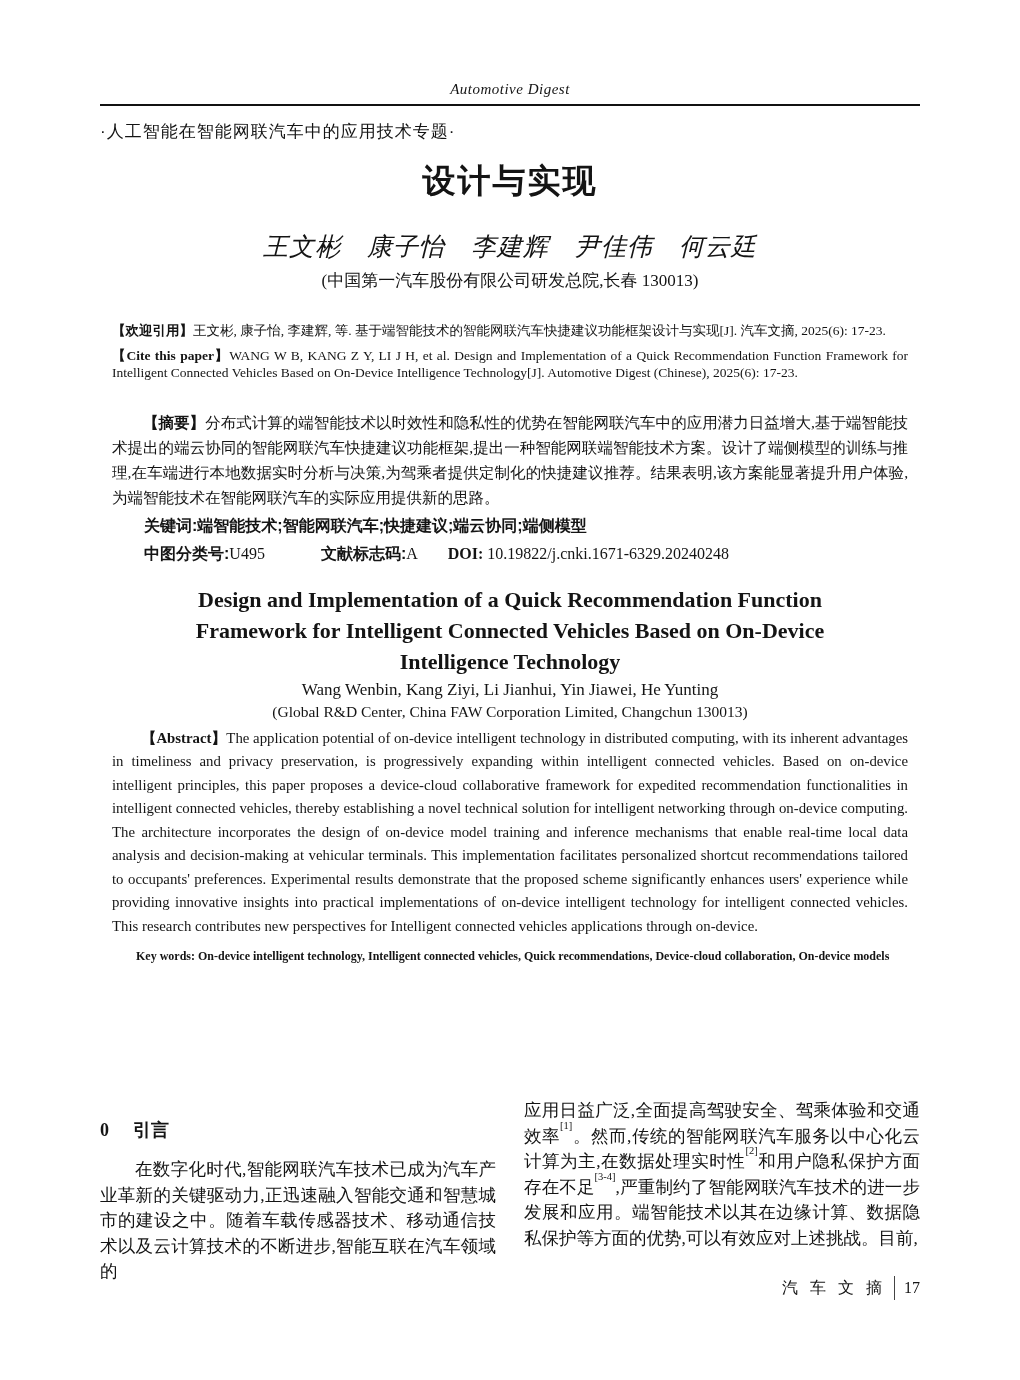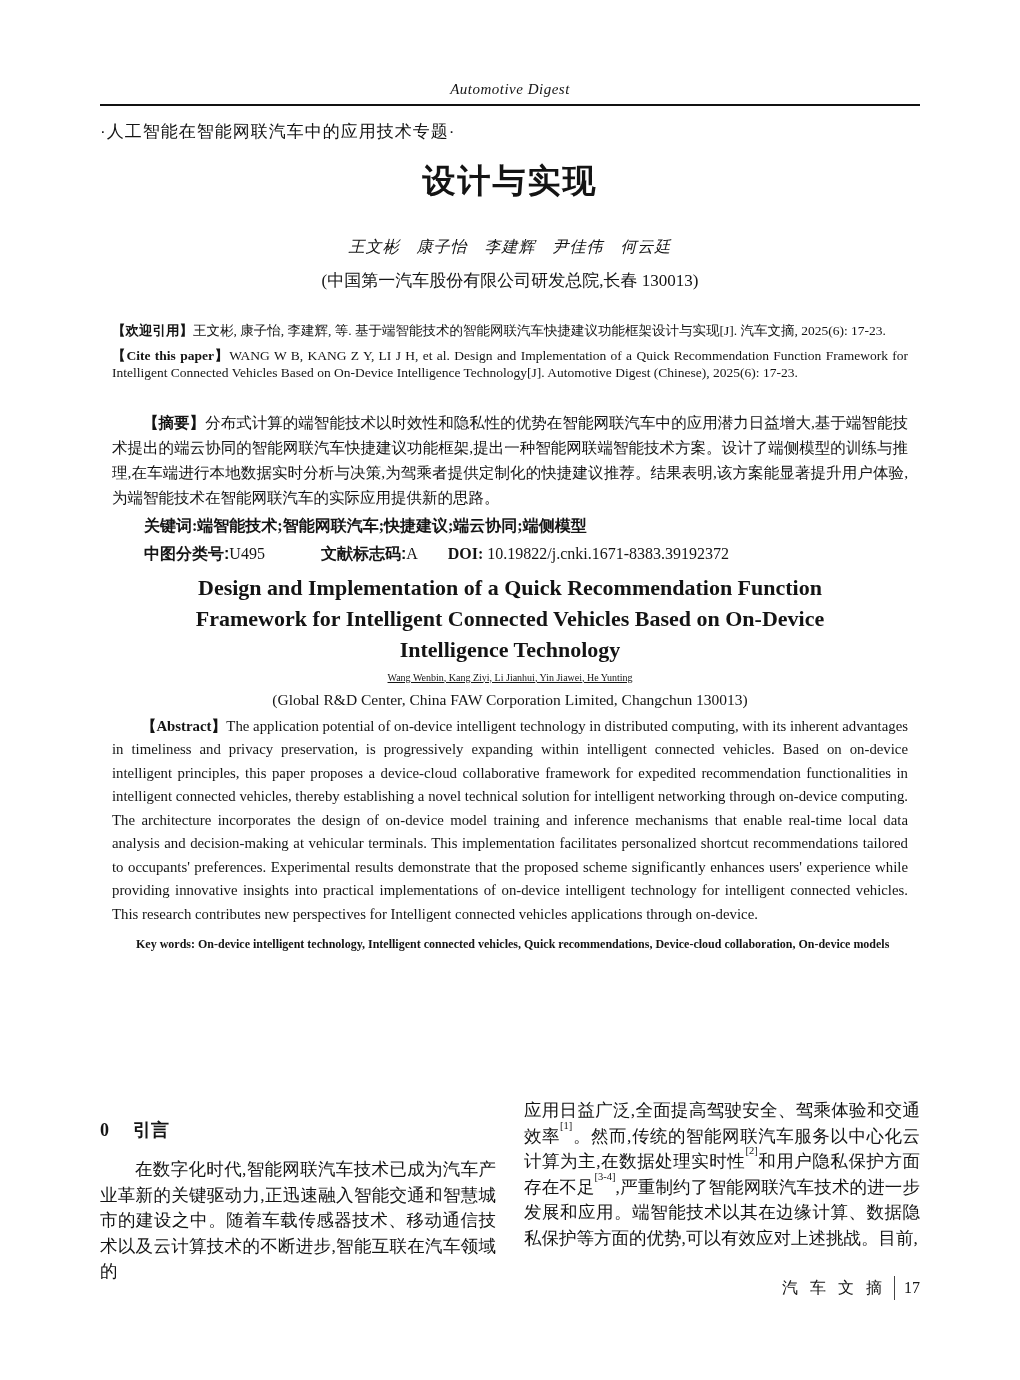--- a/index.html
+++ b/index.html
@@ -36,21 +36,21 @@
     font-family:"Liberation Sans","DejaVu Sans",sans-serif;
     font-weight:700;
     font-size:33px; line-height:43px;
     letter-spacing:2px;
   }
 
   .authors-cn {
     margin-top:32px;
     text-align:center;
     font-style:italic;
-    font-size:16px; line-height:26px;
+    font-size:25px; line-height:26px;
     letter-spacing:1px;
   }
   .affiliation-cn {
     margin-top:10px;
     text-align:center;
     font-size:17px; line-height:22px;
   }
 
   .citations { margin:30px 12px 0 12px; }
   .cite-block { font-size:13.5px; line-height:17.5px; text-align:justify; }
@@ -61,44 +61,44 @@
     margin:28px 12px 0 12px;
     font-size:15.5px; line-height:25px;
     text-align:justify;
     text-indent:2em;
   }
   .abstract-cn .abs-label { font-weight:700; font-family:"Liberation Sans","DejaVu Sans",sans-serif; }
 
   .keywords-cn {
     margin:3px 12px 0 12px;
     text-indent:2em;
-    font-family:Liberation Serif, serif;
+    font-family:Liberation Sans, sans-serif;
     font-weight:700;
     font-size:16px; line-height:25px;
   }
 
   .clc-line {
     margin:3px 12px 0 12px;
     text-indent:2em;
     font-size:16px; line-height:25px;
     white-space:nowrap;
   }
   .clc-line .lbl { font-weight:700; font-family:"Liberation Sans","DejaVu Sans",sans-serif; }
   .clc-line .val { font-family:"Liberation Serif","DejaVu Serif",serif; }
   .gap-lg { margin-right:52px; }
   .gap-md { margin-right:26px; }
   .doi-lbl { font-weight:700; }
 
   .en-title {
-    margin-top:6px;
+    margin-top:18px;
     text-align:center;
     font-weight:700;
     font-size:22px; line-height:31px;
   }
-  .en-authors { margin-top:2px; text-align:center; font-size:10px; line-height:22px;text-decoration:underline; }
+  .en-authors { margin-top:2px; text-align:center; font-size:17px; line-height:22px; }
   .en-affiliation { text-align:center; font-size:15.5px; line-height:22px; }
 
   .abstract-en {
     margin:4px 12px 0 12px;
     font-size:14.8px; line-height:23.5px;
     text-align:justify;
     text-indent:2em;
   }
   .abstract-en .abs-label { font-weight:700; }
 
@@ -164,21 +164,21 @@
     </div>
 
     <div class="abstract-cn"><span class="abs-label">【摘要】</span><span>分布式计算的端智能技术以时效性和隐私性的优势在智能网联汽车中的应用潜力日益增大,基于端智能技术提出的端云协同的智能网联汽车快捷建议功能框架,提出一种智能网联端智能技术方案。设计了端侧模型的训练与推理,在车端进行本地数据实时分析与决策,为驾乘者提供定制化的快捷建议推荐。结果表明,该方案能显著提升用户体验,为端智能技术在智能网联汽车的实际应用提供新的思路。</span></div>
 
     <div class="keywords-cn">关键词:端智能技术;智能网联汽车;快捷建议;端云协同;端侧模型</div>
 
     <div class="clc-line">
       <span class="lbl">中图分类号:</span><span class="val gap-lg">U495</span>
       <span class="lbl">文献标志码:</span><span class="val gap-md">A</span>
       <span class="doi-lbl">DOI:</span>
-      <span class="val">10.19822/j.cnki.1671-8383.39192372</span>
+      <span class="val">10.19822/j.cnki.1671-6329.20240248</span>
     </div>
 
     <div class="en-title">
       <div>Design and Implementation of a Quick Recommendation Function</div>
       <div>Framework for Intelligent Connected Vehicles Based on On-Device</div>
       <div>Intelligence Technology</div>
     </div>
 
     <div class="en-authors">Wang Wenbin, Kang Ziyi, Li Jianhui, Yin Jiawei, He Yunting</div>
     <div class="en-affiliation">(Global R&amp;D Center, China FAW Corporation Limited, Changchun 130013)</div>

